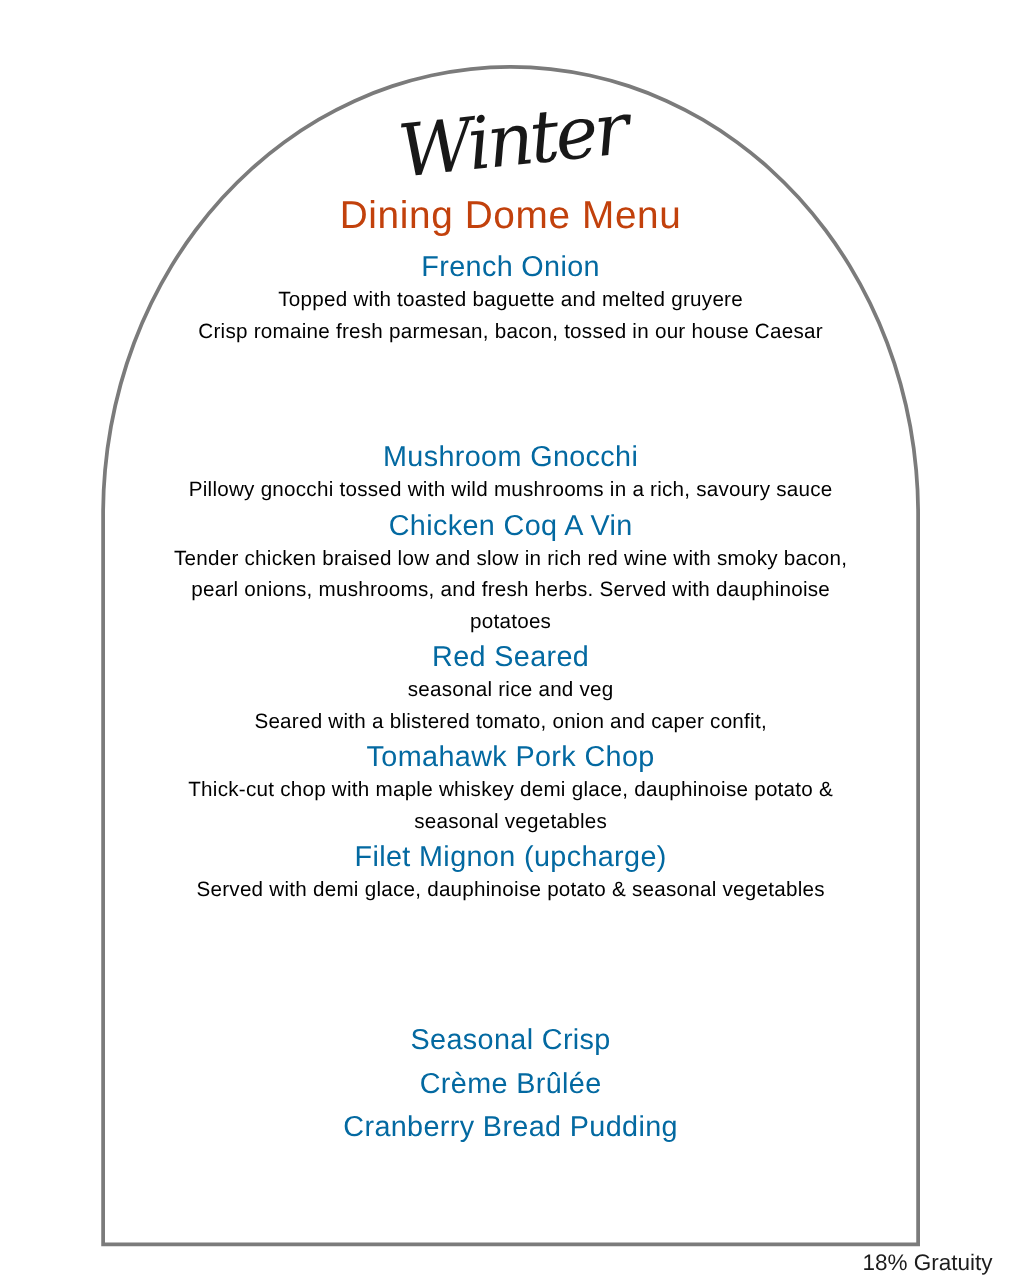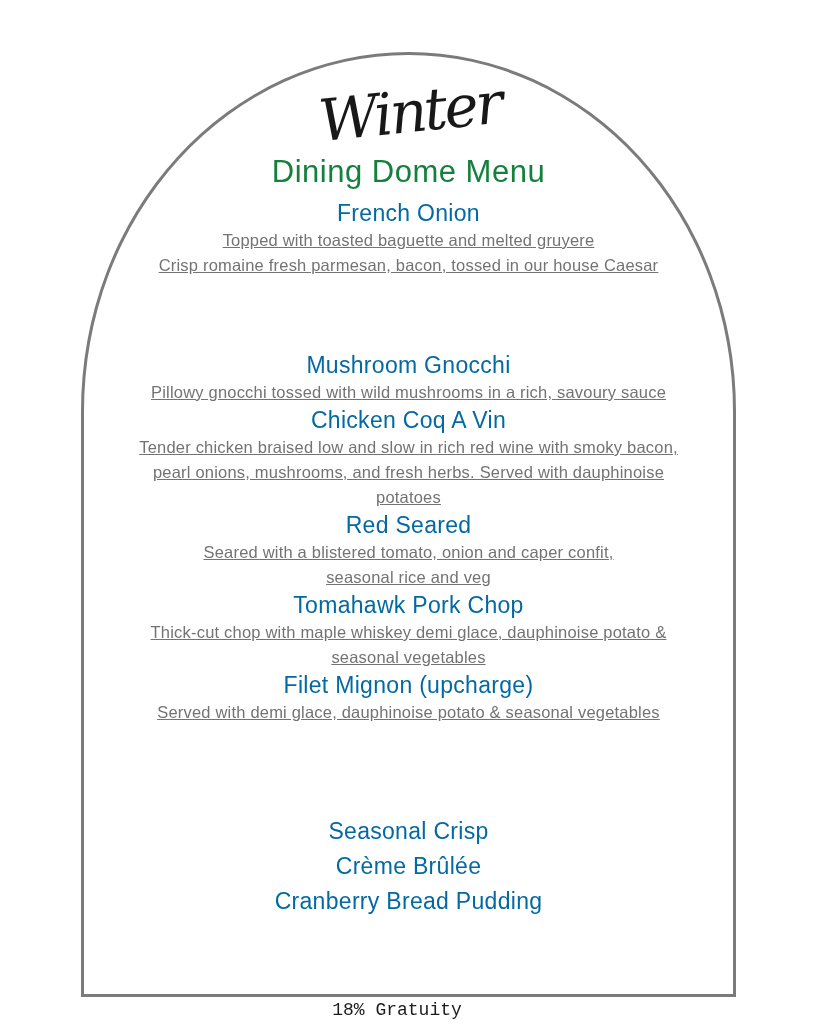--- a/index.html
+++ b/index.html
@@ -37,51 +37,49 @@
     font-size: 58px;
     line-height: 96px;
     letter-spacing: -3px;
     color: #181818;
     transform: rotate(-6deg);
   }
   .main-title {
     font-size: 31px;
     line-height: 37px;
     font-weight: 400;
-    color: #15803d;
+    color: #c2410c;
     letter-spacing: 0.5px;
   }
   .course { white-space: nowrap; }
   .course-1 { margin-top: 8px; }
   .course-2 { margin-top: 72px; }
   .course-3 { margin-top: 89px; }
   .item-name {
     font-size: 23px;
     line-height: 30px;
     color: #0369a1;
     letter-spacing: 0.3px;
     font-weight: 400;
   }
   .course-3 .item-name { line-height: 35px; }
   .item-desc {
     font-size: 16.5px;
     line-height: 25px;
-    color: #737373;
+    color: #000000;
     letter-spacing: 0.2px;
-    text-decoration: underline;
   }
   .gratuity {
     position: absolute;
     left: 0; top: 999px;
     width: 794px;
-    text-align: center;
+    text-align: right;
     font-size: 18px;
     line-height: 22px;
     color: #1c1c1c;
-    font-family: Liberation Mono, monospace;
   }
 </style>
 </head>
 <body>
 
 <div class="page">
 
   <div class="arch"></div>
 
   <div class="content">
@@ -106,22 +104,22 @@
         <div class="item-desc">Pillowy gnocchi tossed with wild mushrooms in a rich, savoury sauce</div>
       </div>
       <div>
         <div class="item-name">Chicken Coq A Vin</div>
         <div class="item-desc">Tender chicken braised low and slow in rich red wine with smoky bacon,</div>
         <div class="item-desc">pearl onions, mushrooms, and fresh herbs. Served with dauphinoise</div>
         <div class="item-desc">potatoes</div>
       </div>
       <div>
         <div class="item-name">Red Seared</div>
+        <div class="item-desc">seasonal rice and veg</div>
         <div class="item-desc">Seared with a blistered tomato, onion and caper confit,</div>
-        <div class="item-desc">seasonal rice and veg</div>
       </div>
       <div>
         <div class="item-name">Tomahawk Pork Chop</div>
         <div class="item-desc">Thick-cut chop with maple whiskey demi glace, dauphinoise potato &amp;</div>
         <div class="item-desc">seasonal vegetables</div>
       </div>
       <div>
         <div class="item-name">Filet Mignon (upcharge)</div>
         <div class="item-desc">Served with demi glace, dauphinoise potato &amp; seasonal vegetables</div>
       </div>

